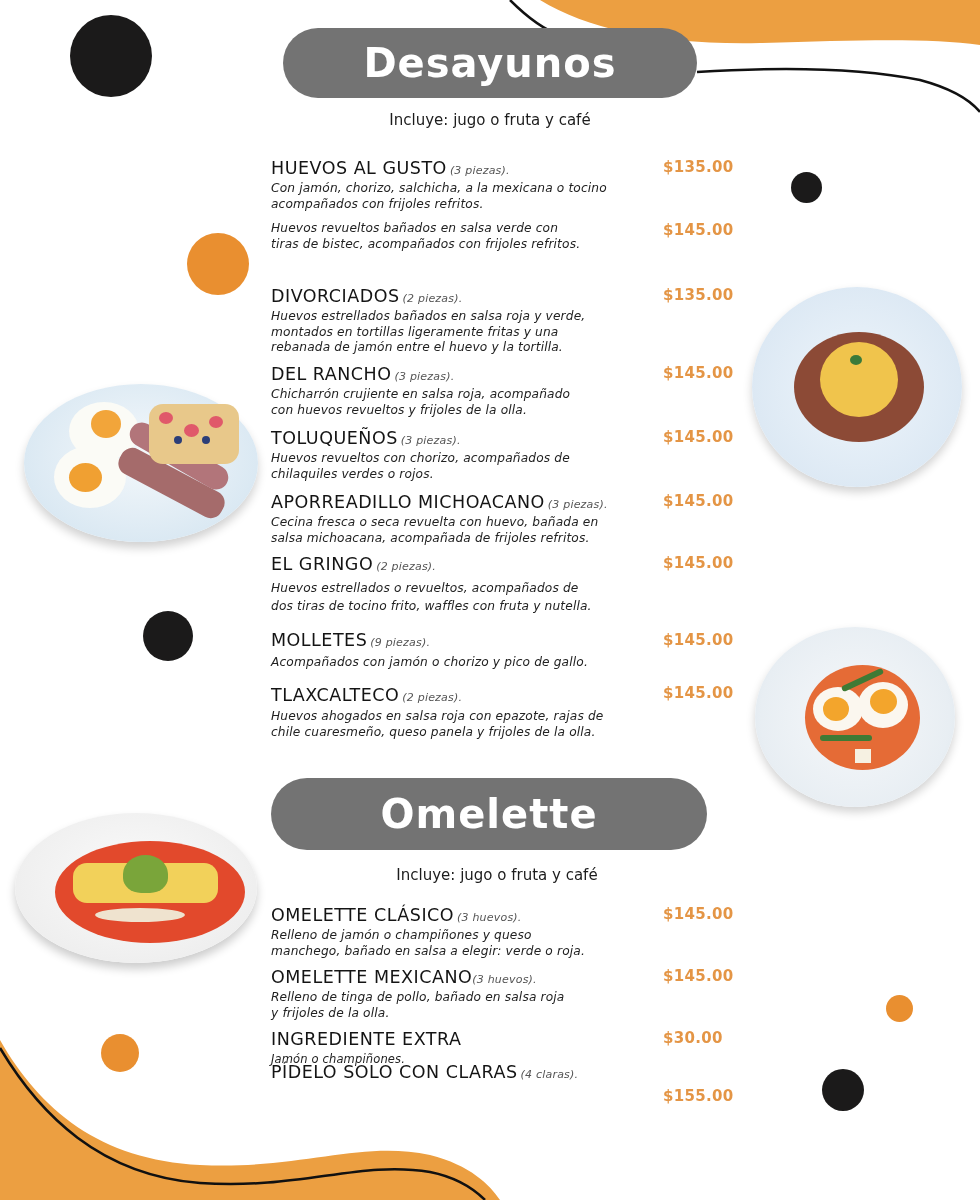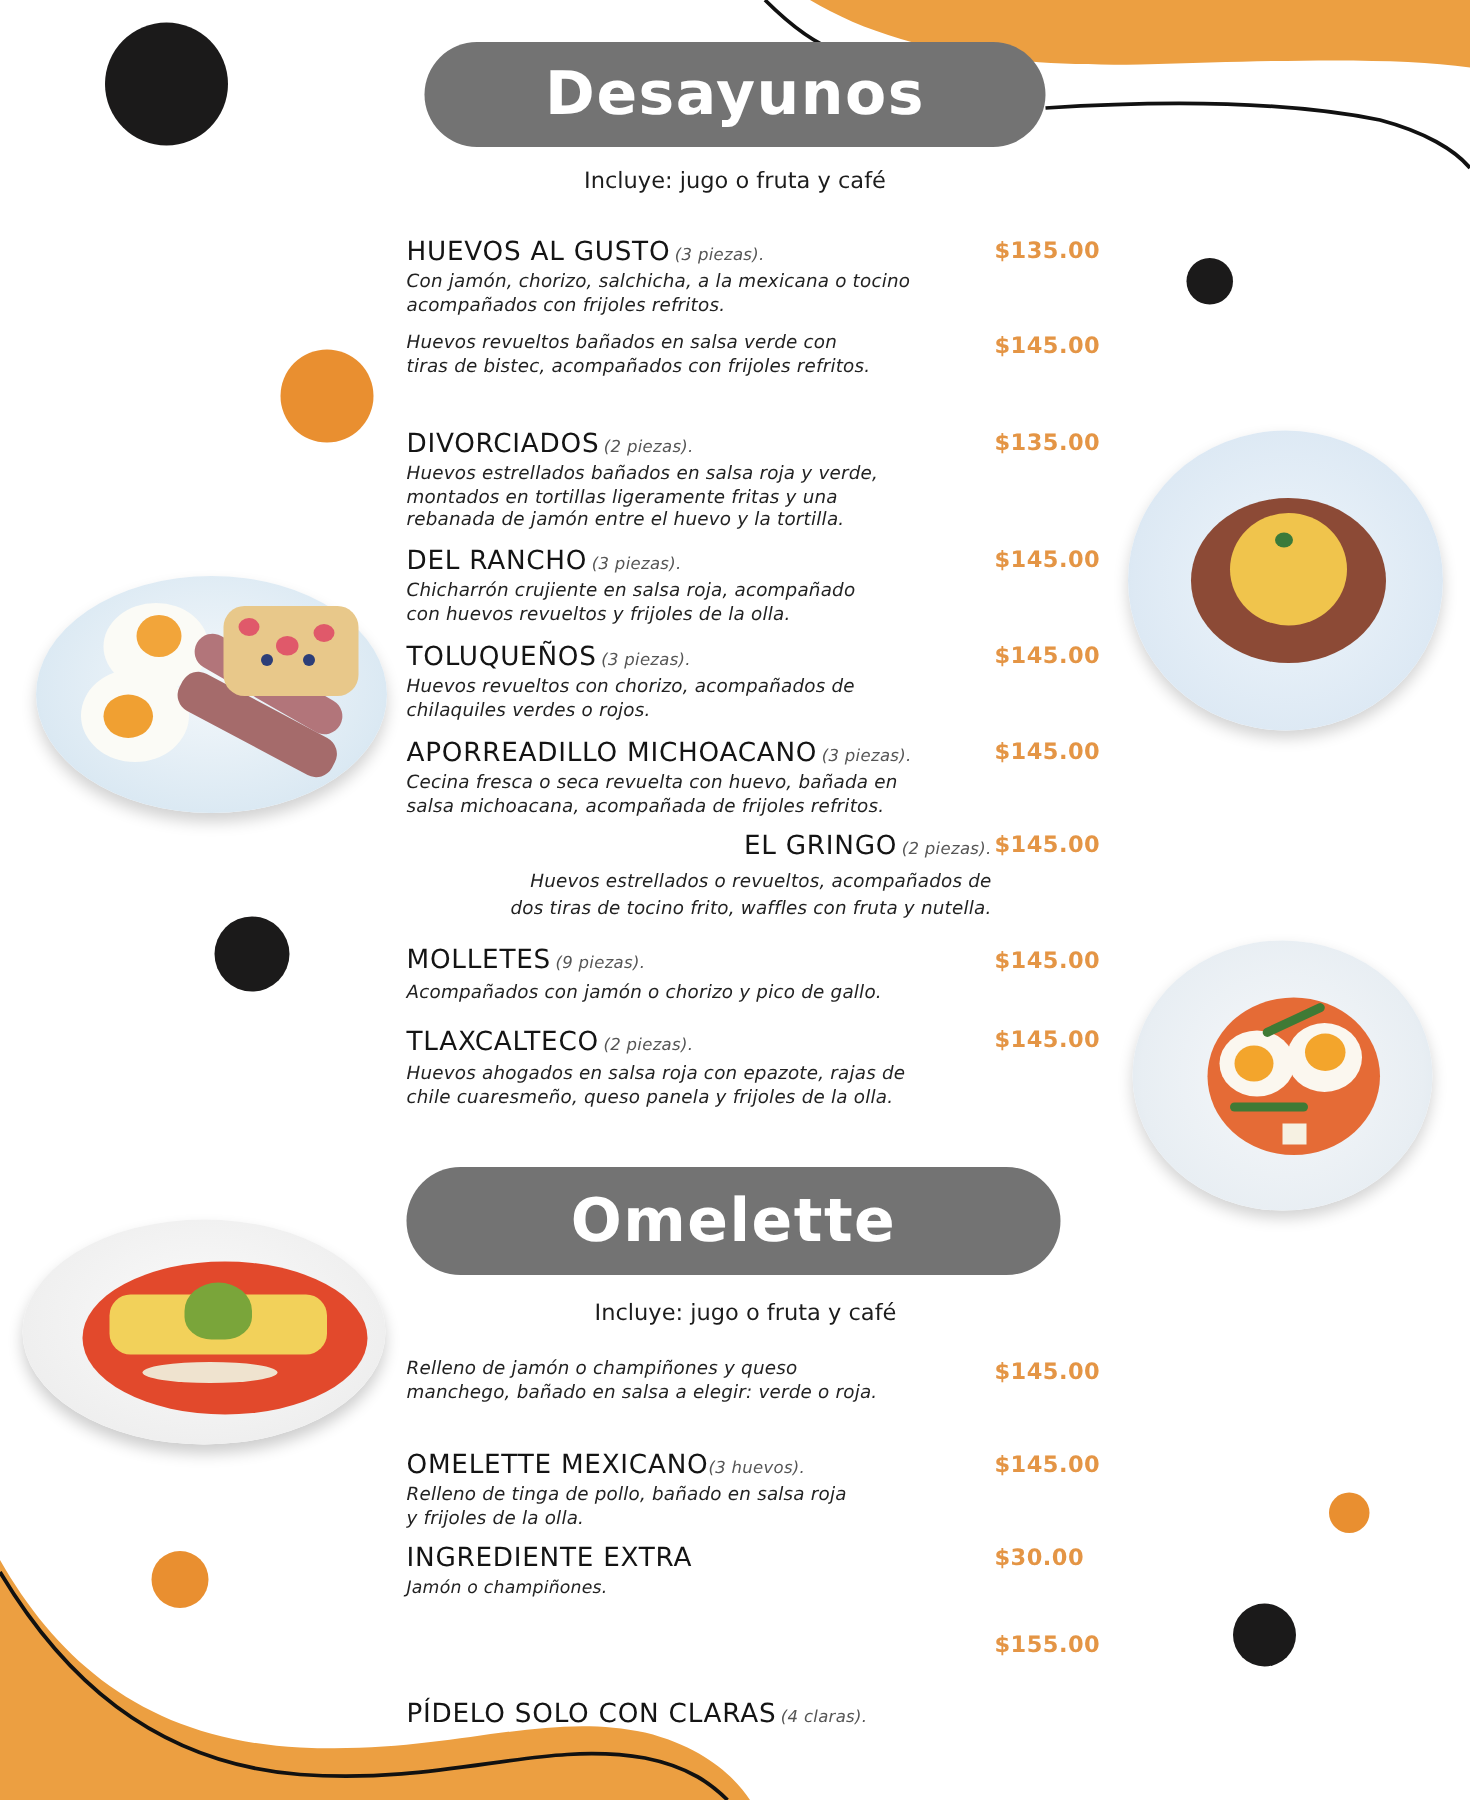--- a/index.html
+++ b/index.html
@@ -146,21 +146,21 @@
 </div>
 <div class="price" style="top:428px;">$145.00</div>
 
 <div class="item" style="top:492px;">
   <div class="item-name"><span>APORREADILLO MICHOACANO</span><span class="item-qty">(3 piezas).</span></div>
   <div class="item-desc">Cecina fresca o seca revuelta con huevo, bañada en
 salsa michoacana, acompañada de frijoles refritos.</div>
 </div>
 <div class="price" style="top:492px;">$145.00</div>
 
-<div class="item" style="top:554px;text-align:right;">
+<div class="item" style="top:554px;">
   <div class="item-name"><span>EL GRINGO</span><span class="item-qty">(2 piezas).</span></div>
   <div class="item-desc" style="margin-top:2px;line-height:18px;">Huevos estrellados o revueltos, acompañados de
 dos tiras de tocino frito, waffles con fruta y nutella.</div>
 </div>
 <div class="price" style="top:554px;">$145.00</div>
 
 <div class="item" style="top:630px;">
   <div class="item-name"><span>MOLLETES</span><span class="item-qty">(9 piezas).</span></div>
   <div class="item-desc" style="margin-top:2px;">Acompañados con jamón o chorizo y pico de gallo.</div>
 </div>
@@ -172,34 +172,35 @@
 chile cuaresmeño, queso panela y frijoles de la olla.</div>
 </div>
 <div class="price" style="top:684px;">$145.00</div>
 
 <div class="section-pill" style="left:271px;top:778px;width:436px;height:72px;font-size:40px;">
   <span>Omelette</span>
 </div>
 <div class="includes" style="left:290px;top:866px;width:414px;">Incluye: jugo o fruta y café</div>
 
 <div class="item" style="top:905px;">
+  <div class="item-name"><span>OMELETTE CLÁSICO</span><span class="item-qty">(3 huevos).</span></div>
   <div class="item-desc">Relleno de jamón o champiñones y queso
 manchego, bañado en salsa a elegir: verde o roja.</div>
 </div>
 <div class="price" style="top:905px;">$145.00</div>
 
 <div class="item" style="top:967px;">
   <div class="item-name"><span>OMELETTE MEXICANO</span><span class="item-qty" style="margin-left:0;">(3 huevos).</span></div>
   <div class="item-desc">Relleno de tinga de pollo, bañado en salsa roja
 y frijoles de la olla.</div>
 </div>
 <div class="price" style="top:967px;">$145.00</div>
 
 <div class="item" style="top:1029px;">
   <div class="item-name"><span>INGREDIENTE EXTRA</span><span class="item-qty"></span></div>
   <div class="item-desc" style="font-size:11.5px;">Jamón o champiñones.</div>
 </div>
 <div class="price" style="top:1029px;">$30.00</div>
 
-<div class="item" style="top:1133px;">
+<div class="item" style="top:1062px;">
   <div class="item-name"><span>PÍDELO SOLO CON CLARAS</span><span class="item-qty">(4 claras).</span></div>
 </div>
 <div class="price" style="top:1087px;">$155.00</div>
 
 </body></html>

